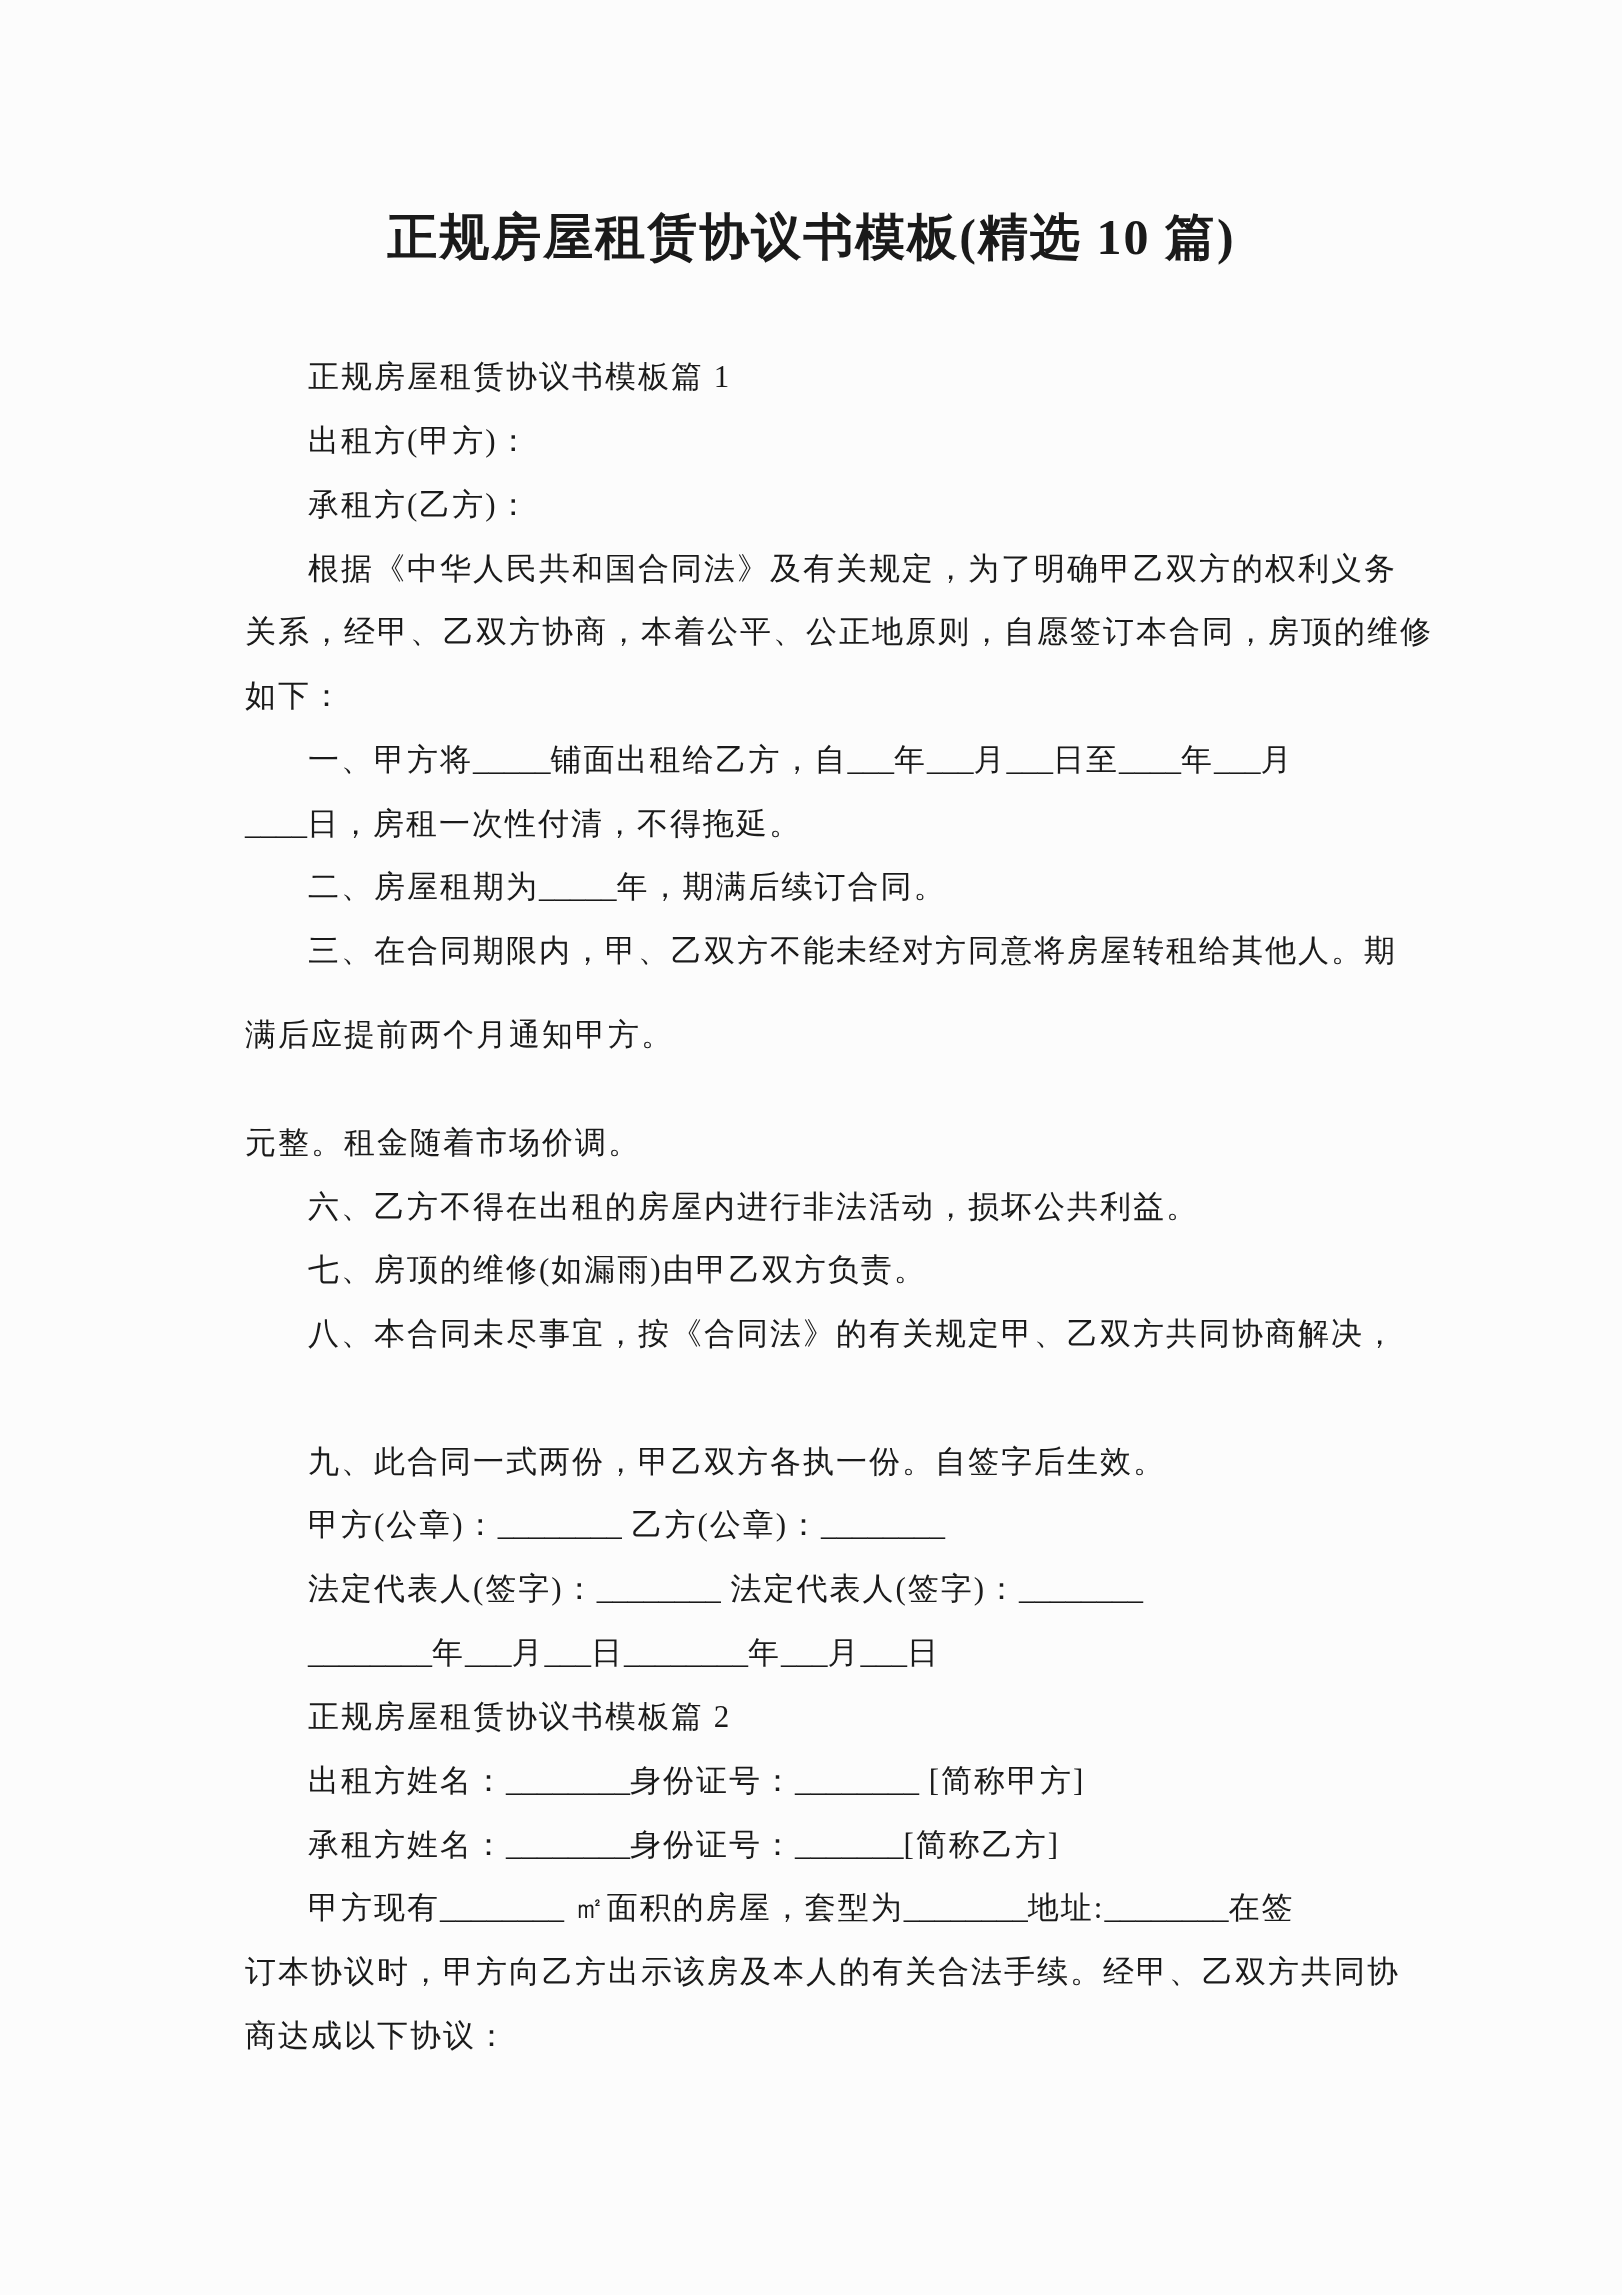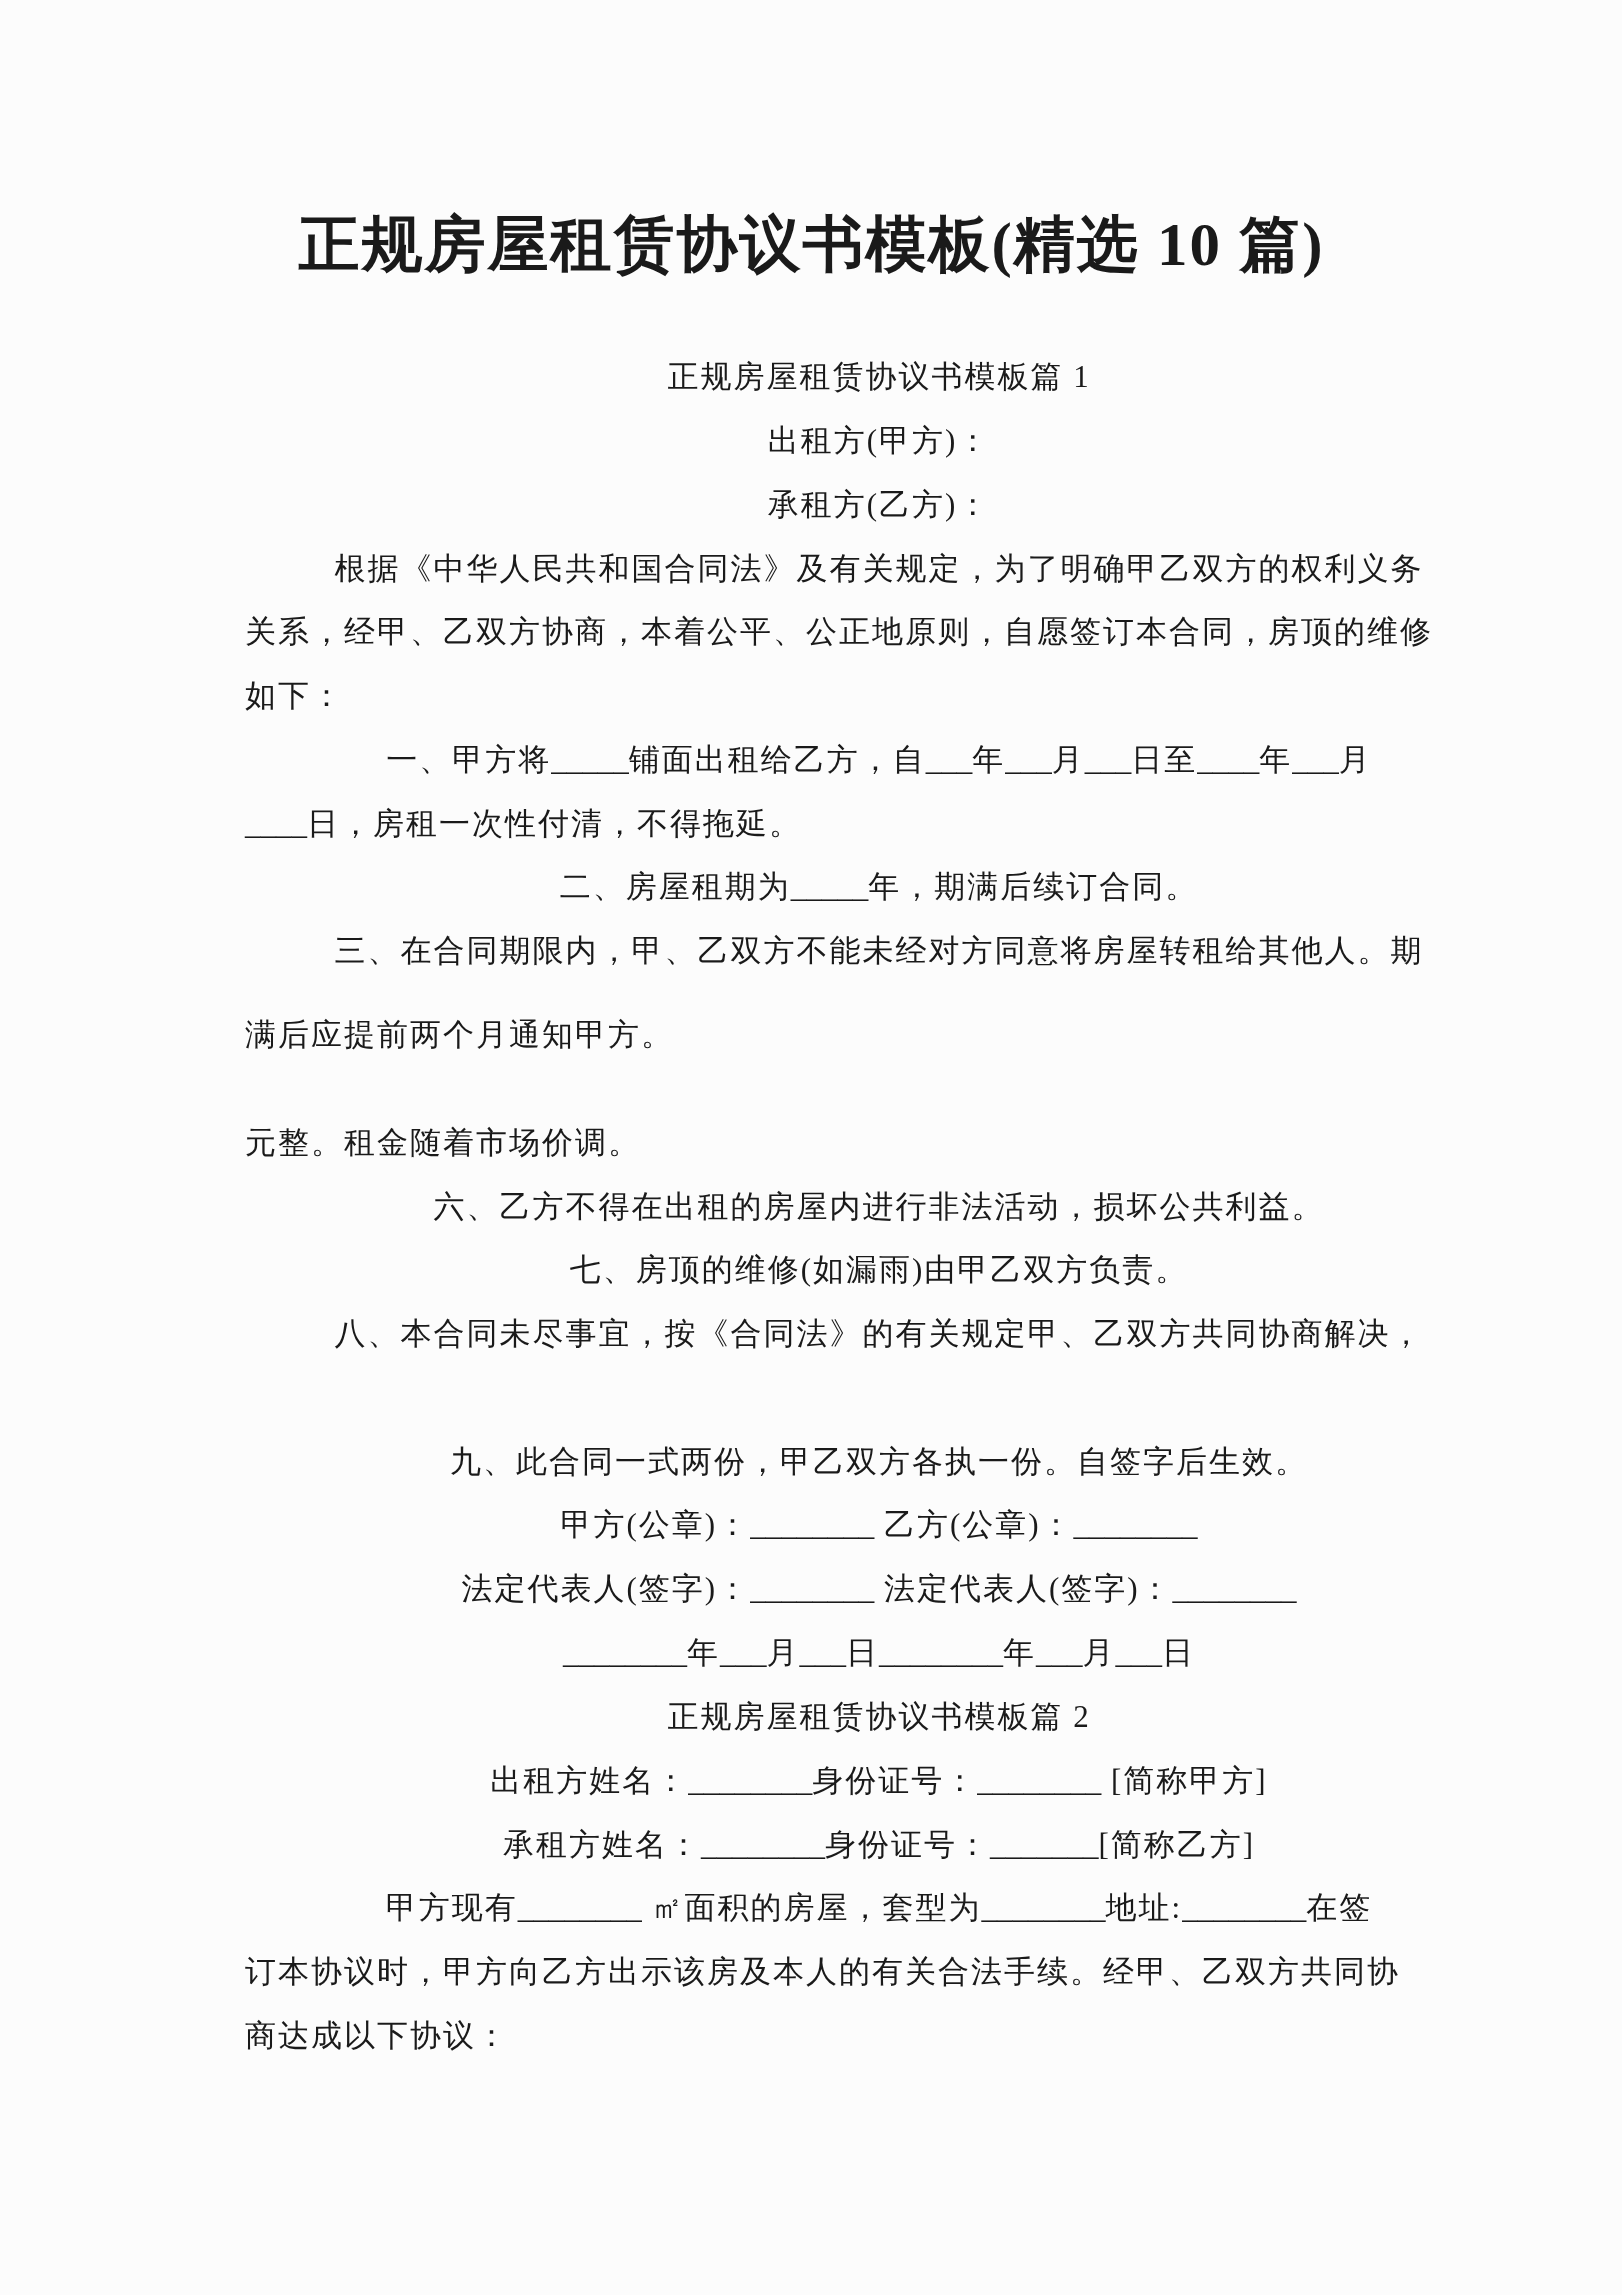--- a/index.html
+++ b/index.html
@@ -15,35 +15,35 @@
   .page {
     position: absolute;
     inset: 0;
   }
   .doc-title {
     position: absolute;
     left: 0;
     top: 204px;
     width: 100%;
     text-align: center;
-    font-size: 61px;
+    font-size: 50px;
     font-weight: 700;
     letter-spacing: 2px;
     white-space: nowrap;
   }
   .line {
     position: absolute;
     left: 245px;
     width: 1142px;
     font-size: 31px;
     line-height: 38px;
     letter-spacing: 2px;
     white-space: nowrap;
   }
-  .line.indent { padding-left: 63px; text-align: center; }
+  .line.indent { padding-left: 63px; }
   
   .blank { letter-spacing: 0; }
 </style>
 </head>
 <body>
 
 <div class="page">
 
   <div class="doc-title">正规房屋租赁协议书模板(精选 10 篇)</div>
 

